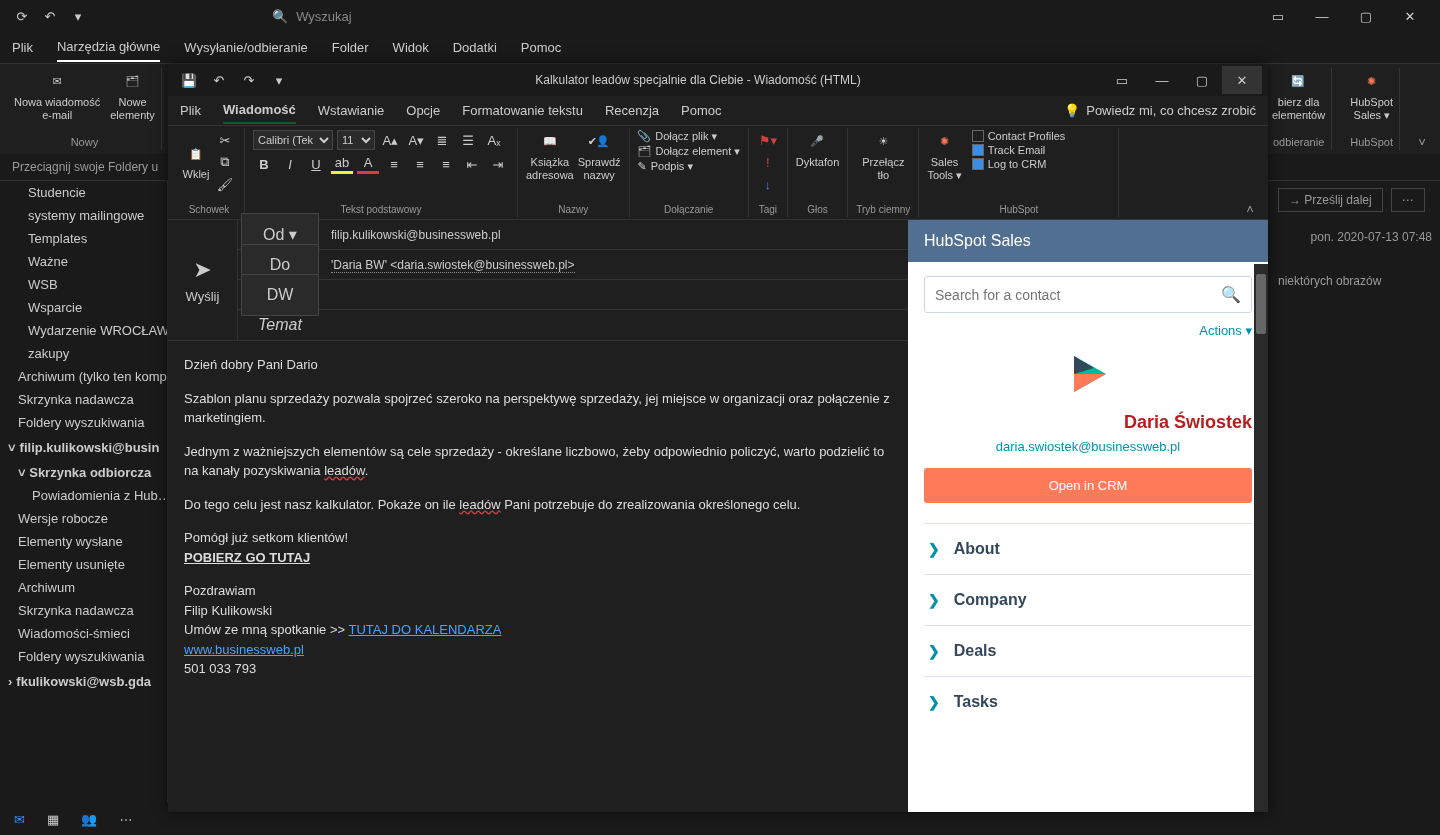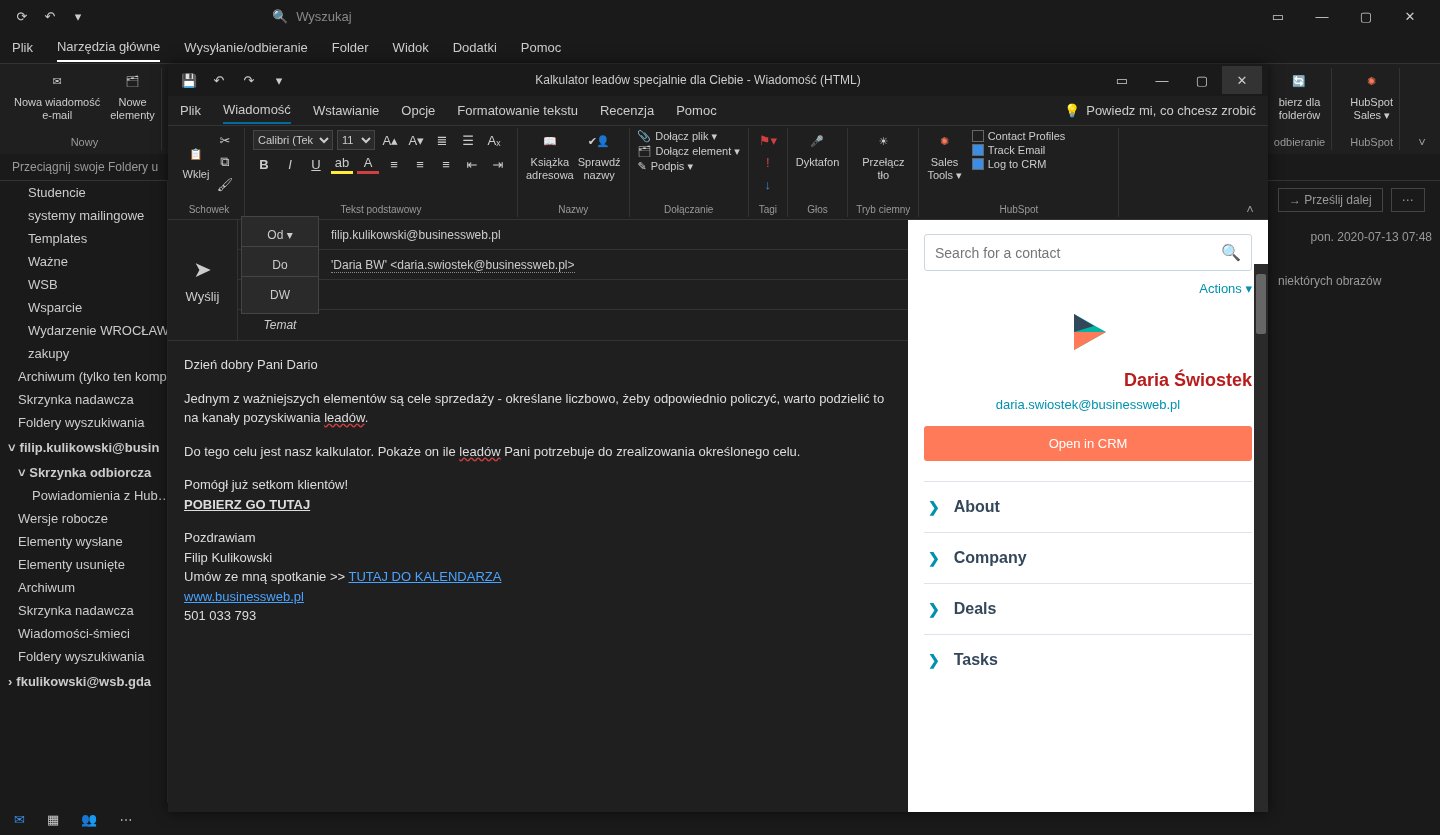--- a/index.html
+++ b/index.html
@@ -31,21 +31,21 @@
 
 
 .msg-window { position: absolute; left: 168px; top: 64px; width: 1100px; height: 748px; background: #1f1f1f; box-shadow: 0 0 12px rgba(0,0,0,.6); display: flex; flex-direction: column; }
 .msg-title { height: 32px; display: flex; align-items: center; background: #1a1a1a; padding: 0 6px; }
 .msg-title .tbtn { width: 30px; height: 28px; display: flex; align-items: center; justify-content: center; color: #ccc; }
 .msg-title .ttl { flex: 1; text-align: center; font-size: 12px; color: #ccc; }
 .msg-title .win { display: flex; }
 .msg-title .win div { width: 40px; height: 28px; display: flex; align-items: center; justify-content: center; }
 .msg-tabs { height: 30px; display: flex; align-items: center; gap: 22px; padding: 0 12px; border-bottom: 1px solid #333; font-size: 13px; }
 .msg-tabs .tab { color: #ccc; padding: 5px 0; cursor: pointer; }
-.msg-tabs .tab.active { border-bottom: 2px solid #0369a1; font-weight: 400; }
+.msg-tabs .tab.active { border-bottom: 2px solid #14532d; font-weight: 700; }
 .msg-tabs .tell { margin-left: auto; display: flex; align-items: center; gap: 6px; color: #ccc; }
 .msg-ribbon { height: 94px; background: #1f1f1f; display: flex; padding: 2px 6px; border-bottom: 1px solid #333; }
 .msg-ribbon .grp { border-right: 1px solid #333; padding: 2px 8px; display: flex; flex-direction: column; justify-content: space-between; }
 .msg-ribbon .grp:last-child { border-right: none; }
 .msg-ribbon .grp .glbl { font-size: 10px; color: #999; text-align: center; }
 .msg-ribbon .row { display: flex; align-items: center; gap: 4px; }
 .msg-ribbon .mini { width: 22px; height: 20px; display: flex; align-items: center; justify-content: center; color: #ccc; font-size: 13px; }
 .msg-ribbon select, .msg-ribbon .sel { background: #2a2a2a; border: 1px solid #444; color: #ccc; font-size: 11px; height: 20px; }
 .msg-ribbon .col { display: flex; flex-direction: column; gap: 2px; }
 .msg-ribbon .txtline { font-size: 11px; color: #ccc; display: flex; align-items: center; gap: 4px; white-space: nowrap; }
@@ -53,21 +53,21 @@
 .msg-ribbon .collapse { margin-left: auto; width: 24px; display: flex; align-items: flex-end; justify-content: center; color: #999; }
 
 .compose-area { display: flex; flex: 1; min-height: 0; }
 .compose-left { flex: 1; display: flex; flex-direction: column; background: #1f1f1f; }
 .hdr-rows { display: flex; border-bottom: 1px solid #333; }
 .send-btn { width: 70px; display: flex; flex-direction: column; align-items: center; justify-content: center; gap: 6px; border-right: 1px solid #333; padding: 10px 4px; }
 .send-btn .arrow { font-size: 22px; color: #ccc; }
 .hdr-fields { flex: 1; }
 .hdr-fields .frow { display: flex; align-items: center; border-bottom: 1px solid #333; height: 30px; }
 .hdr-fields .frow:last-child { border-bottom: none; }
-.hdr-fields .flabel { width: 78px; text-align: center; background: #2a2a2a; margin: 3px 8px 3px 3px; padding: 11px 0; border: 1px solid #444; font-size: 12px; }
+.hdr-fields .flabel { width: 78px; text-align: center; background: #2a2a2a; margin: 3px 8px 3px 3px; padding: 11px 0; border: 1px solid #444; font-size: 16px; }
 .hdr-fields .flabel.plain { background: transparent; border: none; font-style: italic; }
 .hdr-fields .fval { flex: 1; font-size: 12px; color: #ccc; padding: 0 4px; }
 .hdr-fields .fval .recip { border-bottom: 1px dotted #888; }
 .email-body { flex: 1; padding: 14px 16px; font-size: 13px; line-height: 1.5; color: #ddd; overflow: auto; }
 .email-body p { margin-bottom: 14px; }
 .email-body a { color: #4aa3ff; text-decoration: underline; }
 .email-body .dl { color: #ddd; text-decoration: underline; font-weight: 600; }
 .email-body .redline { text-decoration: underline; text-decoration-color: #d04040; text-decoration-style: wavy; }
 
 .hubspot { width: 360px; background: #fff; color: #333; display: flex; flex-direction: column; font-size: 13px; position: relative; }
@@ -130,21 +130,21 @@
 elementy</span>
       </div>
     </div>
     <div class="lbl">Nowy</div>
   </div>
   <div style="flex:1"></div>
   <div class="rbgroup">
     <div class="bigbtn">
       <div class="ic">🔄</div>
       <span style="white-space:pre-line">bierz dla
-folderów</span>
+elementów</span>
     </div>
     <div class="lbl">odbieranie</div>
   </div>
   <div class="rbgroup">
     <div class="bigbtn">
       <div class="ic" style="color:#ff7a59;">✺</div>
       <span style="white-space:pre-line">HubSpot
 Sales ▾</span>
     </div>
     <div class="lbl">HubSpot</div>
@@ -390,34 +390,36 @@
             <div class="fval"></div>
           </div>
           <div class="frow">
             <div class="flabel plain">Temat</div>
           </div>
         </div>
       </div>
 
       <div class="email-body">
         <p>Dzień dobry Pani Dario</p>
+        <p>Szablon planu sprzedaży pozwala spojrzeć szeroko na perspektywę sprzedaży, jej miejsce w organizacji oraz połączenie z marketingiem.</p>
         <p><span>Jednym z ważniejszych elementów są cele sprzedaży - określane liczbowo, żeby odpowiednio policzyć, warto podzielić to na kanały pozyskiwania </span><span class="redline">leadów</span>.</p>
         <p><span>Do tego celu jest nasz kalkulator. Pokaże on ile </span><span class="redline">leadów</span><span> Pani potrzebuje do zrealizowania określonego celu.</span></p>
         <p style="margin-bottom:2px"><span>Pomógł już setkom klientów!</span><br><a href="#" class="dl">POBIERZ GO TUTAJ</a></p>
         <p style="margin-top:14px;margin-bottom:0">
           <span>Pozdrawiam</span><br>
           <span>Filip Kulikowski</span><br>
           <span>Umów ze mną spotkanie &gt;&gt; </span><a href="#">TUTAJ DO KALENDARZA</a><br>
           <a href="#">www.businessweb.pl</a><br>
           <span>501 033 793</span>
         </p>
       </div>
     </div>
 
     <div class="hubspot">
+      <div class="hs-head">HubSpot Sales</div>
       <div class="hs-body">
         <div class="hs-search">
           <input placeholder="Search for a contact" style="">
           <span class="sicon">🔍</span>
         </div>
         <div class="hs-actions">Actions ▾</div>
         <div class="hs-logo">
           <svg viewBox="0 0 56 56">
               <polygon points="14,10 46,28 14,46" fill="#00b4a6"></polygon>
               <polygon points="14,28 46,28 14,46" fill="#ff7a59"></polygon>

